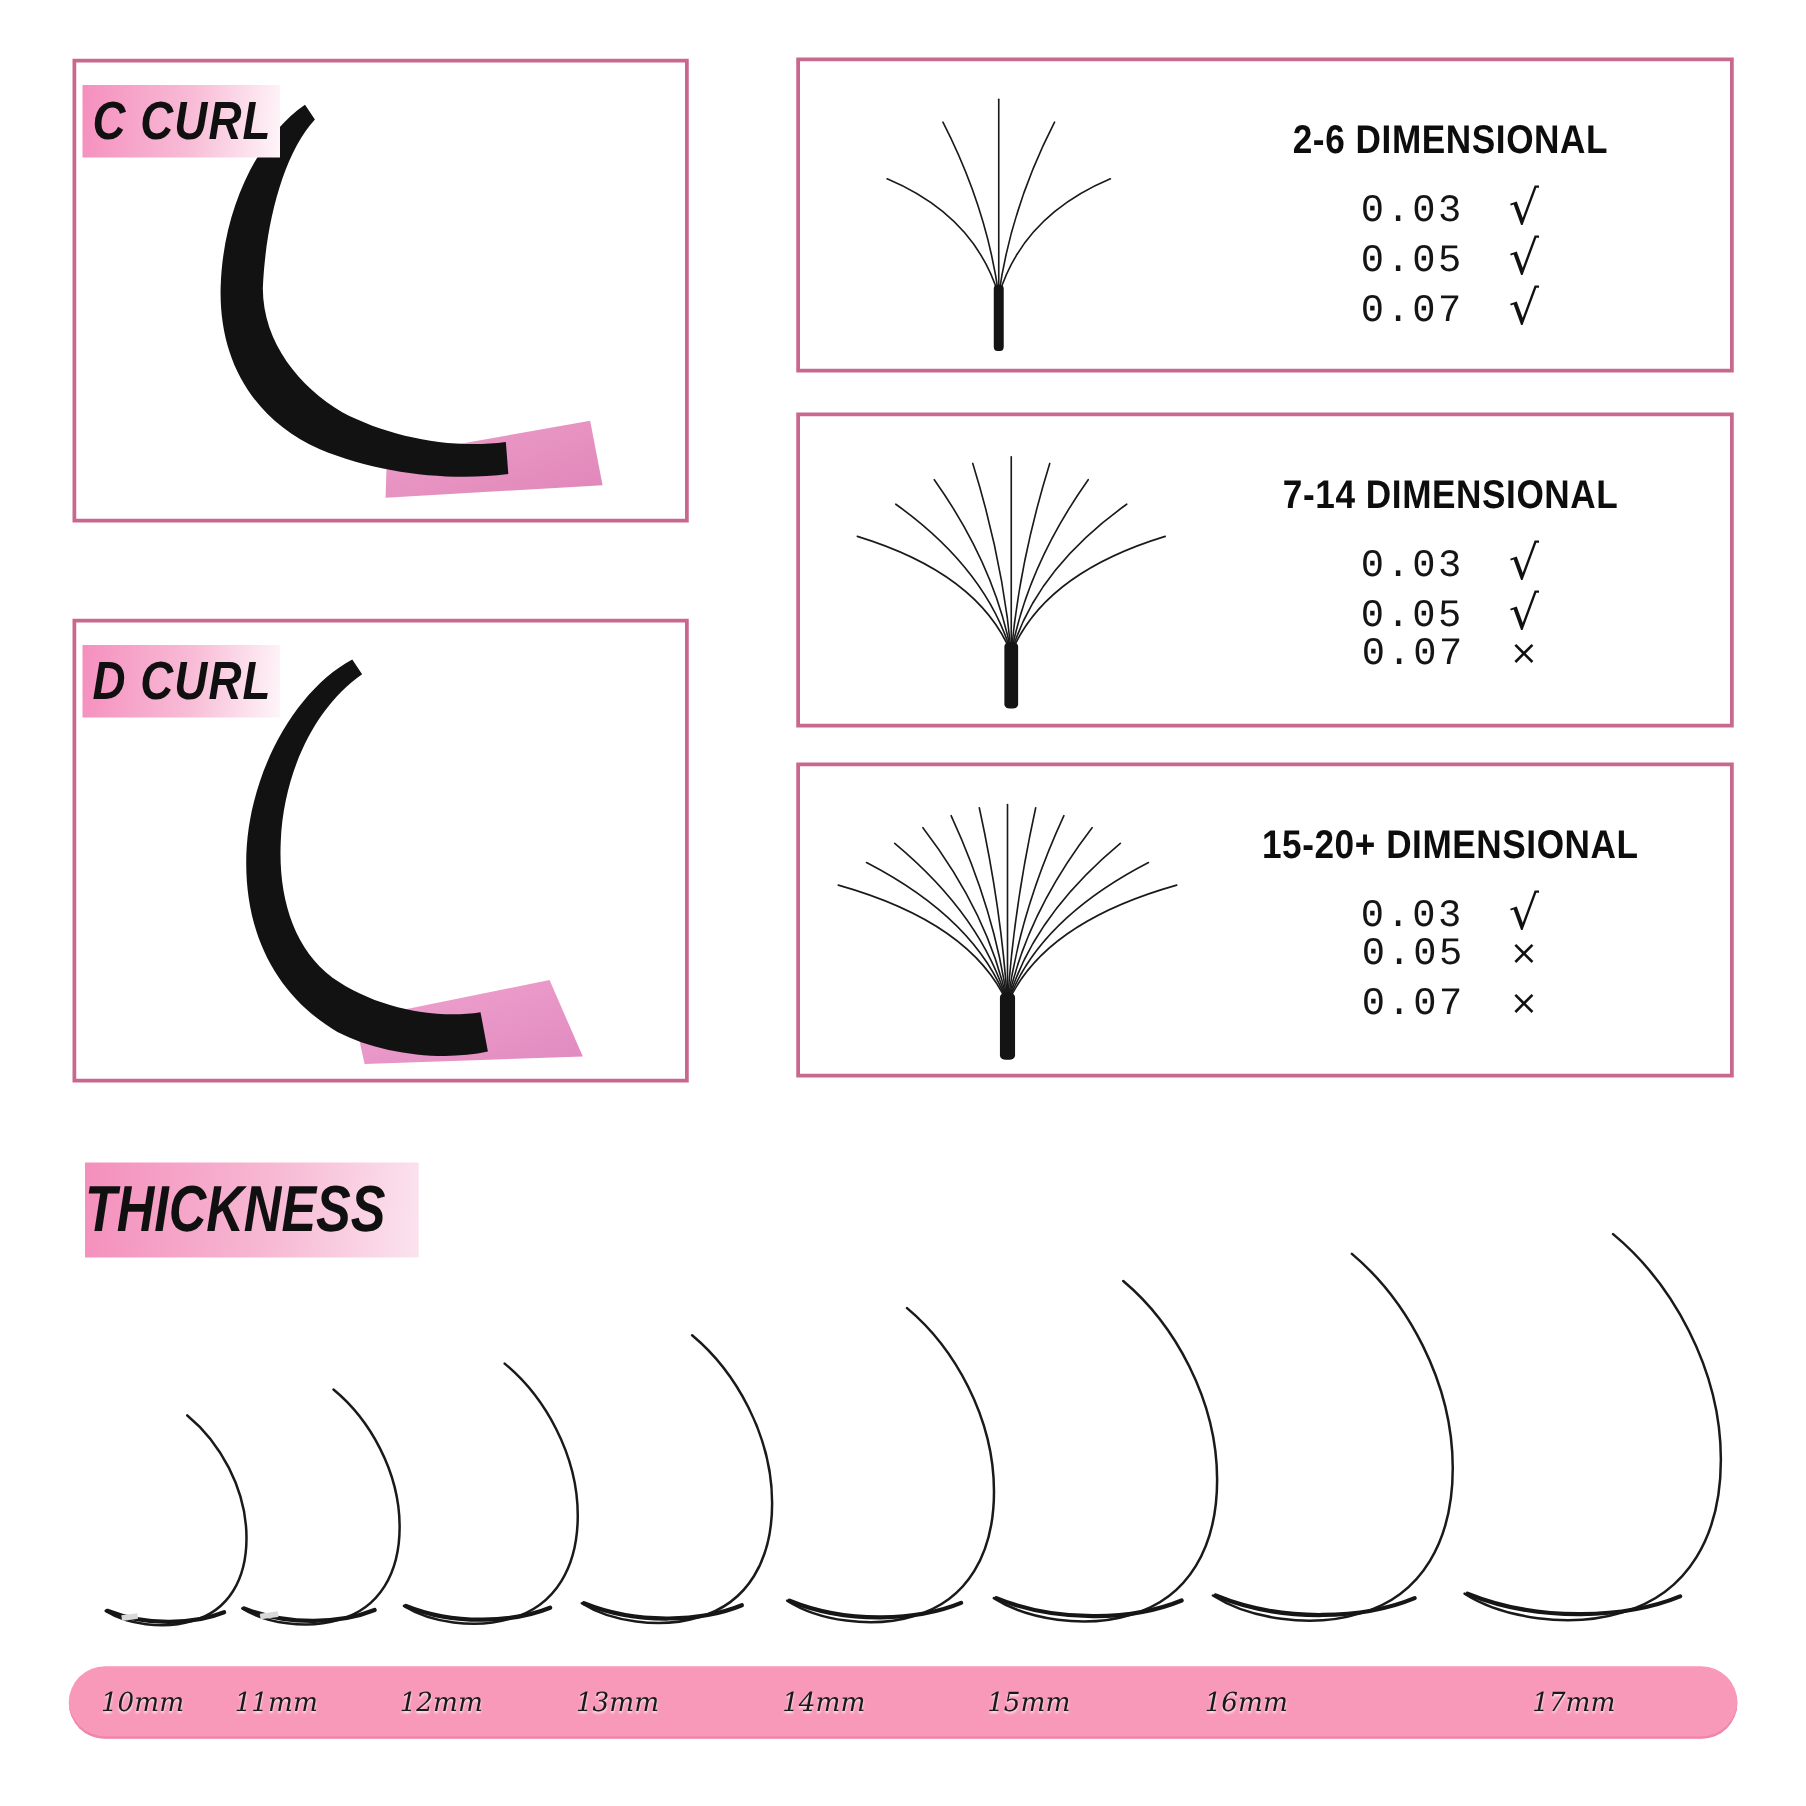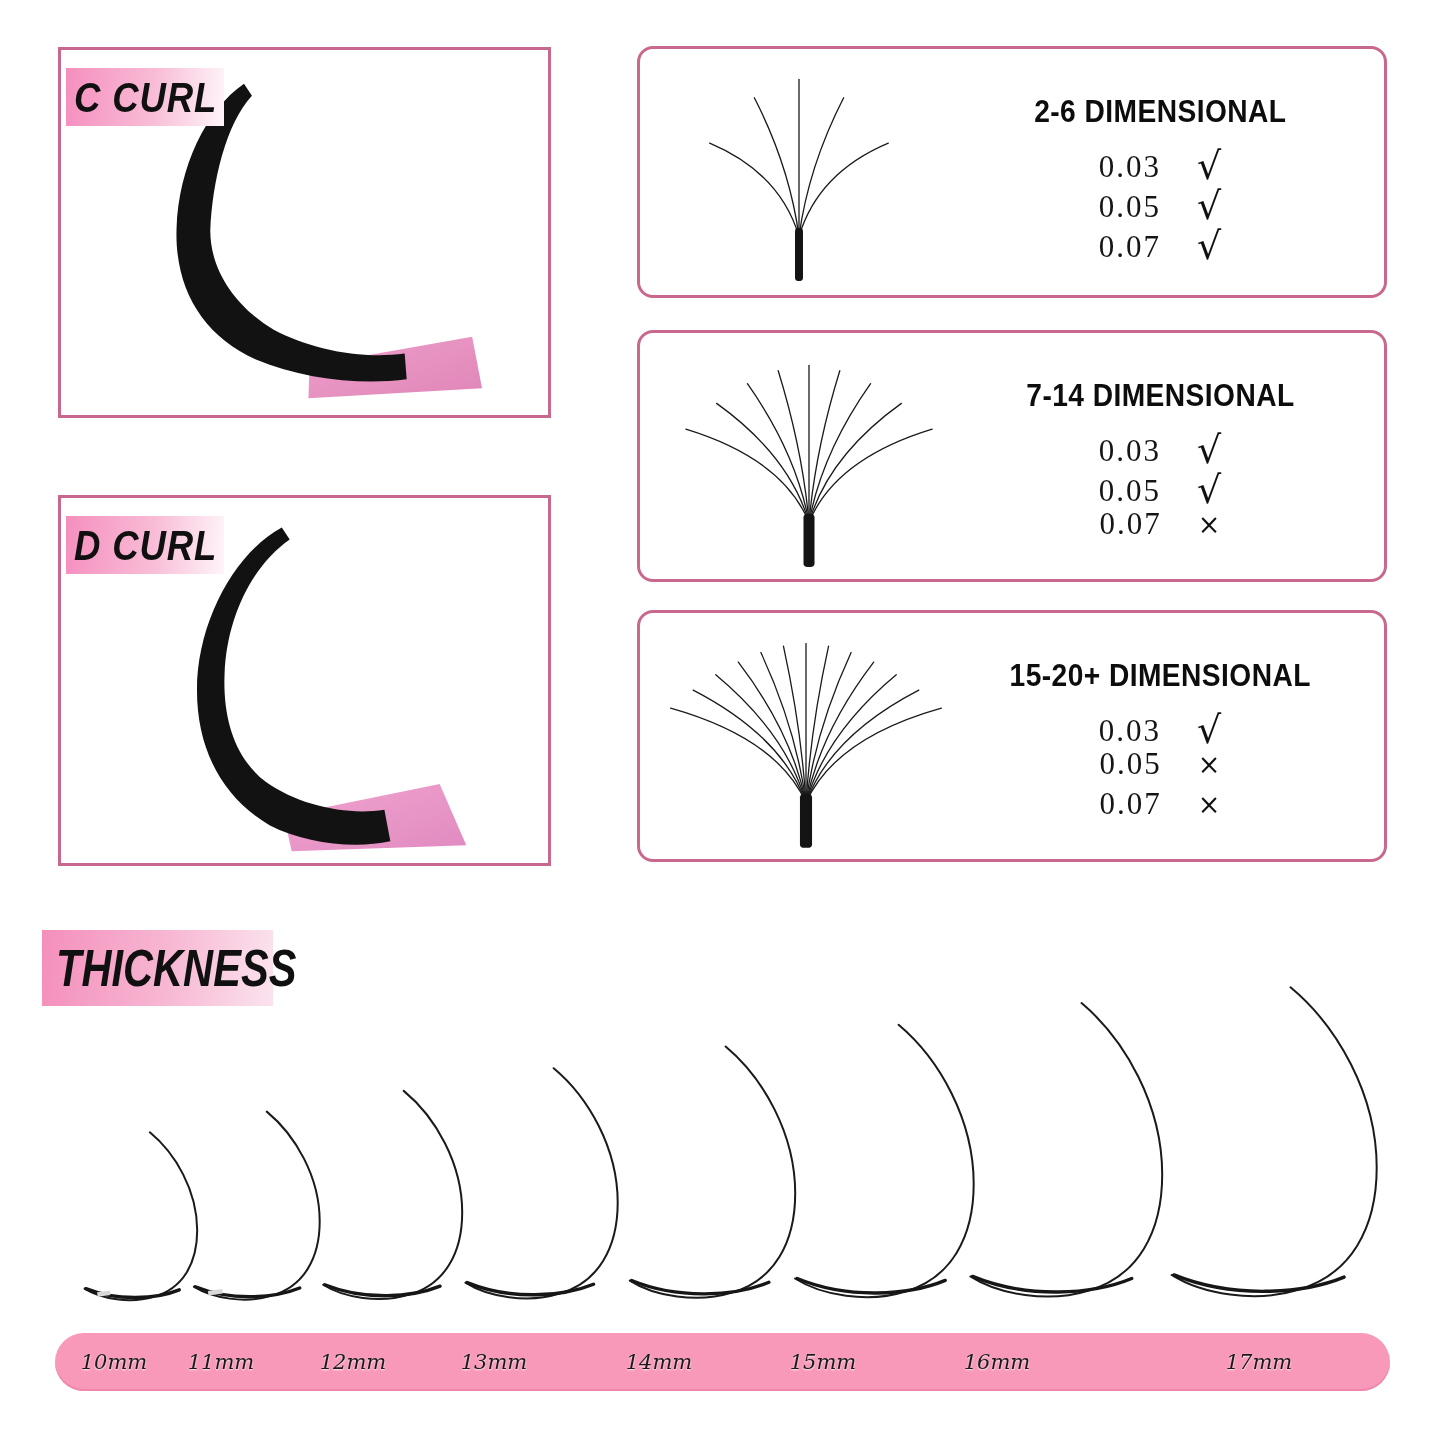--- a/index.html
+++ b/index.html
@@ -3,21 +3,21 @@
 <meta charset="utf-8">
 <style>
   html,body{margin:0;padding:0;background:#fff;}
   #canvas{position:relative;width:1445px;height:1445px;background:#ffffff;overflow:hidden;
           font-family:"Liberation Sans",sans-serif;color:#141414;}
 
   
   .frame{position:absolute;background:#fff;border:3px solid #c9688e;box-sizing:border-box;}
   #c-curl-box{left:58px;top:47px;width:493px;height:371px;}
   #d-curl-box{left:58px;top:495px;width:493px;height:371px;}
-  .dim-box{left:637px;width:750px;height:252px;border-radius:16px;}
+  .dim-box{left:637px;width:750px;height:252px;}
   #dim-box-1{top:46px;}
   #dim-box-2{top:330px;}
   #dim-box-3{top:610px;}
 
   .photo-svg{position:absolute;left:0;top:0;width:100%;height:100%;overflow:visible;}
 
   
   .curl-label{position:absolute;left:5px;top:18px;width:150px;height:58px;line-height:58px;
               padding-left:8px;background:linear-gradient(95deg,#f58fbe 0%,#f8bcd6 55%,#fef5f9 100%);}
   .curl-label span{display:inline-block;transform:scaleX(.85);transform-origin:0 50%;
@@ -29,26 +29,26 @@
   #fan-1{left:38px;top:24px;width:262px;height:212px;}
   #fan-2{left:22px;top:22px;width:288px;height:215px;}
   .fan-wrap svg{width:100%;height:100%;overflow:visible;}
 
   .dim-text{position:absolute;left:300px;top:0;width:440px;height:100%;
             display:flex;flex-direction:column;align-items:center;padding-top:44px;box-sizing:border-box;}
   .dim-title{display:inline-block;margin:0;font-weight:bold;font-size:32px;white-space:nowrap;
              transform:scaleX(.88);letter-spacing:.5px;color:#0d0d0d;}
   .dim-rows{margin-top:12px;display:flex;flex-direction:column;align-items:center;}
   .dim-row{display:flex;align-items:baseline;height:40px;}
-  .val{font-family:Liberation Serif, serif;font-size:31px;letter-spacing:2px;color:#151515;}
+  .val{font-family:Liberation Mono, monospace;font-size:31px;letter-spacing:2px;color:#151515;}
   .mark{font-family:"DejaVu Serif",serif;font-size:38px;margin-left:36px;color:#111;position:relative;top:2px;}
   .mark.cross{font-size:27px;top:0;}
 
   
-  #thickness-label{position:absolute;left:42px;top:930px;width:231px;height:76px;line-height:76px;padding-left:14px;
+  #thickness-label{position:absolute;left:68px;top:930px;width:267px;height:76px;line-height:76px;
                    background:linear-gradient(95deg,#f48fbc 0%,#f7b8d3 55%,#fbe3ee 100%);box-sizing:border-box;}
   #thickness-label span{display:inline-block;transform:scaleX(.8);transform-origin:0 50%;
                         font-weight:bold;font-style:italic;font-size:52px;color:#101010;white-space:nowrap;}
 
   .curve-svg{position:absolute;overflow:visible;}
 
   #length-bar{position:absolute;left:55px;top:1333px;width:1335px;height:58px;border-radius:29px;
               background:#f899ba;box-shadow:inset 0 -2px 0 #ee86ad;}
   .len-label{position:absolute;top:1347px;width:90px;height:30px;line-height:30px;text-align:center;
              font-family:"DejaVu Serif",serif;font-style:italic;font-size:21px;color:#1a1a1a;

